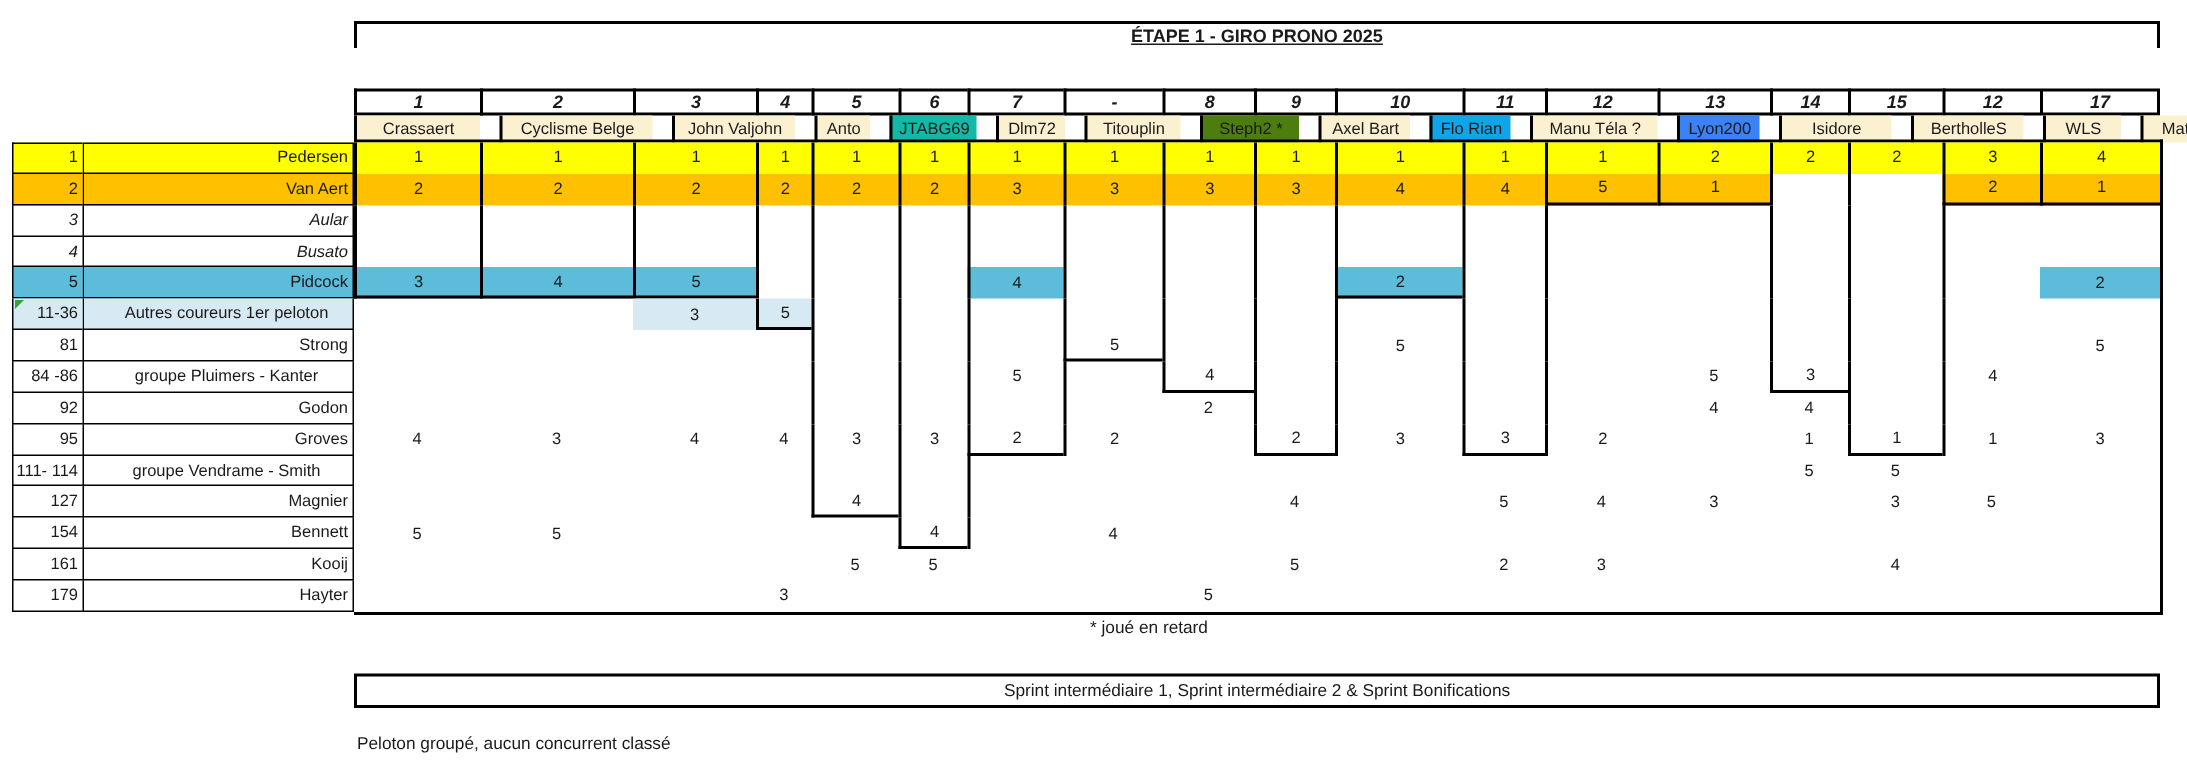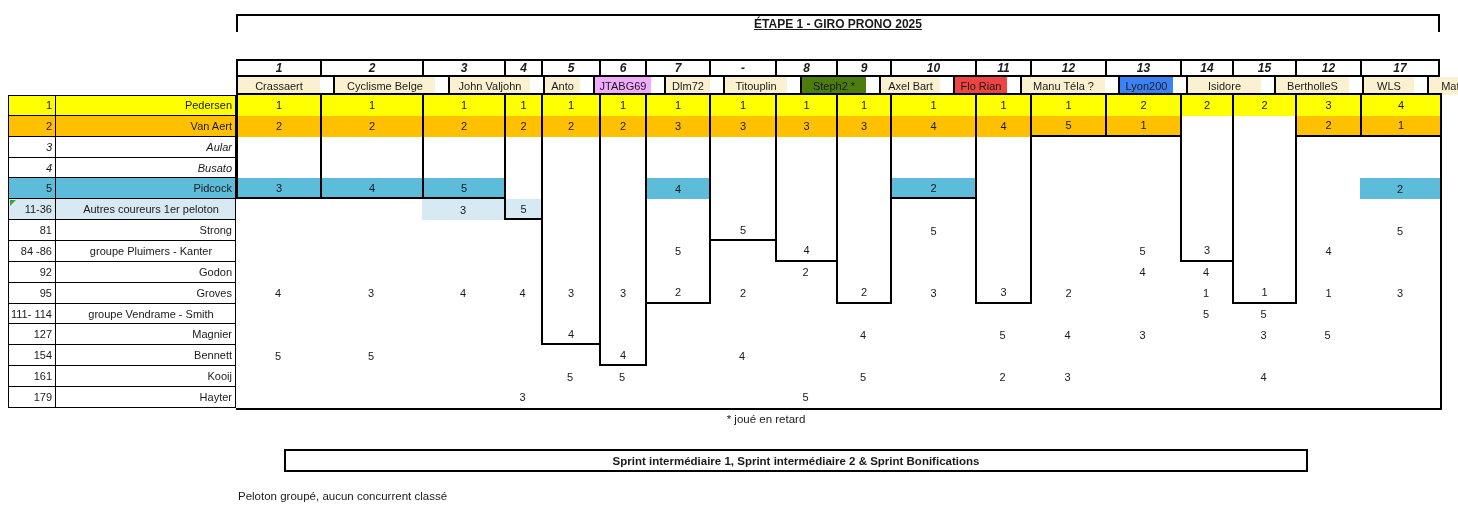--- a/index.html
+++ b/index.html
@@ -39,23 +39,23 @@
   .dcell{
     box-sizing:border-box;display:flex;align-items:center;justify-content:center;
     font-size:11px;overflow:hidden;
   }
   .tri{
     position:absolute;left:1px;top:1px;width:0;height:0;
     border-left:6px solid #3AA23A;border-bottom:6px solid transparent;
   }
   #footnote{position:absolute;left:236px;top:413px;width:1060px;text-align:center;font-size:11.5px;}
   #sprint-bar{
-    position:absolute;left:236px;top:449px;width:1024px;height:23px;box-sizing:border-box;
+    position:absolute;left:236px;top:449px;width:1204px;height:23px;box-sizing:border-box;
     border:2px solid #000;display:flex;align-items:center;justify-content:center;
-    font-weight:bold;font-size:11.5px;margin-left:48px;
+    font-weight:normal;font-size:11.5px;
   }
   #peloton-note{position:absolute;left:238px;top:490px;font-size:11.5px;}
 </style>
 </head>
 <body>
 
 <div class="canvas">
 
   <div id="title-box" class="hdr-box">ÉTAPE 1 - GIRO PRONO 2025</div>
 
@@ -79,26 +79,26 @@
       <div class="hcell">15</div>
       <div class="hcell">12</div>
       <div class="hcell">17</div>
     </div>
 
   <div id="name-row" class="hdr-grid name-row" style="top: 77px; grid-template-columns: 84px 102px 82px 37px 58px 46px 64px 66px 61px 54px 85px 55px 75px 75px 52px 63px 65px 80px; grid-template-rows: 18px; gap: 13px;">
       <div class="hcell" style="background: rgb(251, 241, 209);">Crassaert</div>
       <div class="hcell" style="background: rgb(251, 241, 209);">Cyclisme Belge</div>
       <div class="hcell" style="background: rgb(251, 241, 209);">John Valjohn</div>
       <div class="hcell" style="background: rgb(251, 241, 209);">Anto</div>
-      <div class="hcell" style="background: #f0abfc;">JTABG69</div>
+      <div class="hcell" style="background: #14b8a6;">JTABG69</div>
       <div class="hcell" style="background: rgb(251, 241, 209);">Dlm72</div>
       <div class="hcell" style="background: rgb(251, 241, 209);">Titouplin</div>
       <div class="hcell" style="background: #4d7c0f;">Steph2 *</div>
       <div class="hcell" style="background: rgb(251, 241, 209);">Axel Bart</div>
-      <div class="hcell" style="background: #ef4444;">Flo Rian</div>
+      <div class="hcell" style="background: #0ea5e9;">Flo Rian</div>
       <div class="hcell" style="background: rgb(251, 241, 209);">Manu Téla ?</div>
       <div class="hcell" style="background: #3b82f6;">Lyon200</div>
       <div class="hcell" style="background: rgb(251, 241, 209);">Isidore</div>
       <div class="hcell" style="background: rgb(251, 241, 209);">BertholleS</div>
       <div class="hcell" style="background: rgb(251, 241, 209);">WLS</div>
       <div class="hcell" style="background: rgb(251, 241, 209);">Matheo</div>
       <div class="hcell" style="background: rgb(251, 241, 209);">Pierre_D</div>
       <div class="hcell" style="background: rgb(251, 241, 209);">Gamarth87</div>
     </div>
 

